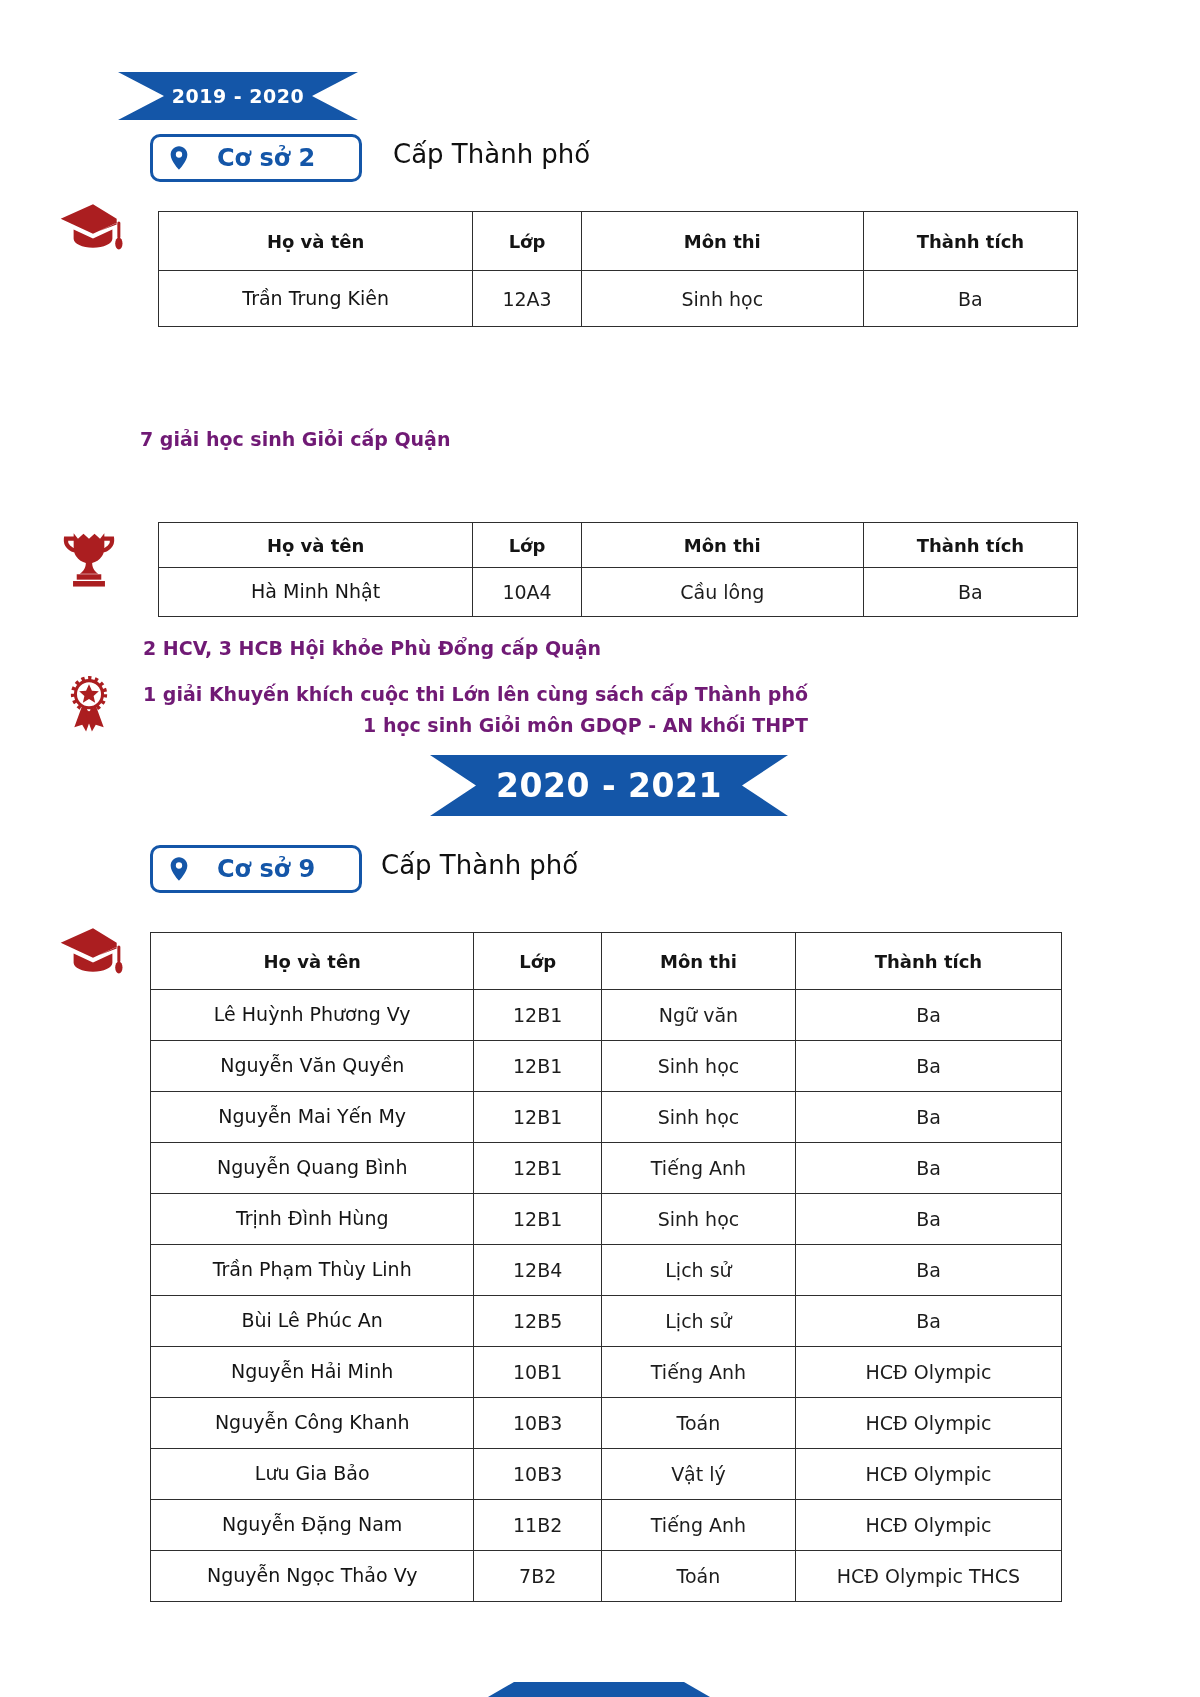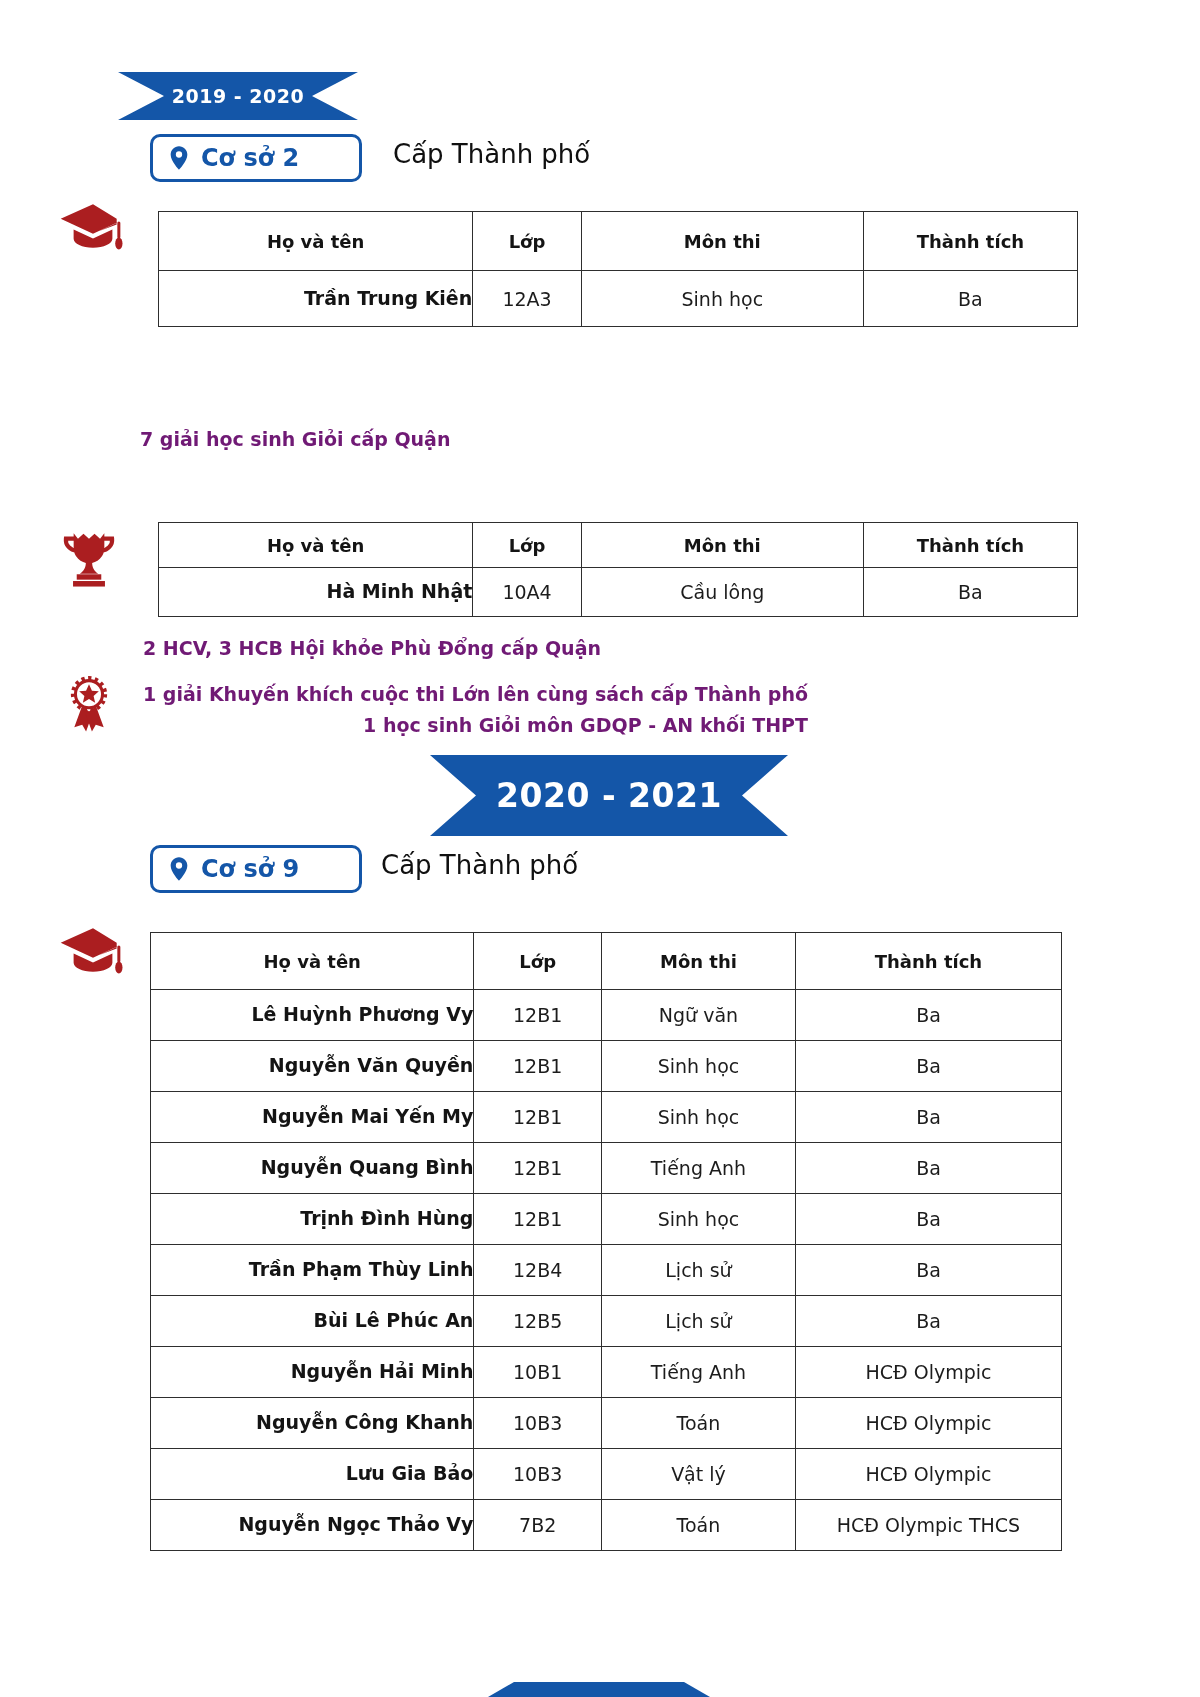--- a/index.html
+++ b/index.html
@@ -16,43 +16,43 @@
   }
   .abs{position:absolute;}
 
   
   .ribbon{
     background:var(--blue);color:#fff;font-weight:bold;
     display:flex;align-items:center;justify-content:center;
     clip-path:polygon(0 0,100% 0,calc(100% - 46px) 50%,100% 100%,0 100%,46px 50%);
   }
   #ribbon1{left:118px;top:72px;width:240px;height:48px;font-size:19px;letter-spacing:.5px;}
-  #ribbon2{left:430px;top:755px;width:358px;height:81px;font-size:33px;letter-spacing:.5px;}
+  #ribbon2{left:430px;top:755px;width:358px;height:61px;font-size:33px;letter-spacing:.5px;}
 
   
   .campus-box{
-    display:flex;align-items:center;gap:12px;height:48px;width:212px;box-sizing:border-box;
+    display:flex;align-items:center;gap:28px;height:48px;width:212px;box-sizing:border-box;
     border:3px solid var(--blue);border-radius:10px;padding:0 0 0 16px;
     color:var(--blue);font-weight:bold;font-size:24px;background:#fff;
   }
   #campus1{left:150px;top:134px;}
   #campus2{left:150px;top:845px;}
   .level-heading{font-size:26px;font-weight:normal;color:#101010;white-space:nowrap;}
   #level1{left:393px;top:139px;}
   #level2{left:381px;top:850px;}
 
   
   table.award-table{border-collapse:collapse;table-layout:fixed;position:absolute;background:#fff;}
   table.award-table th,table.award-table td{
     border:1.6px solid var(--border);text-align:center;vertical-align:middle;padding:0;
   }
   table.award-table th{font-size:18px;font-weight:bold;color:#141414;}
   table.award-table td{font-size:19px;color:#1c1c1c;}
   table.award-table td.name{
-    text-align:right;font-weight:bold;white-space:pre-line;line-height:1.35;color:#141414;
+    text-align:center;font-weight:normal;white-space:pre-line;line-height:1.35;color:#141414;
   }
   #tableA{left:158px;top:211px;width:920px;}
   #tableA th{height:58px;}
   #tableA tbody tr:nth-child(1) td{height:55px;}
   #tableA tbody tr:nth-child(2) td{height:64px;}
   #tableA col:nth-child(1){width:34.2%;}
   #tableA col:nth-child(2){width:11.8%;}
   #tableA col:nth-child(3){width:30.7%;}
   #tableA col:nth-child(4){width:23.3%;}
 
@@ -283,20 +283,26 @@
           <td>Toán</td>
           <td>HCĐ Olympic</td>
         </tr>
         <tr>
           <td class="name">Lưu Gia Bảo</td>
           <td>10B3</td>
           <td>Vật lý</td>
           <td>HCĐ Olympic</td>
         </tr>
         <tr>
+          <td class="name">Nguyễn Đặng Nam</td>
+          <td>11B2</td>
+          <td>Tiếng Anh</td>
+          <td>HCĐ Olympic</td>
+        </tr>
+        <tr>
           <td class="name">Nguyễn Ngọc Thảo Vy</td>
           <td>7B2</td>
           <td>Toán</td>
           <td>HCĐ Olympic THCS</td>
         </tr>
       </tbody>
     </table>
 
   <div class="abs" id="ribbon-peek"></div>
 

